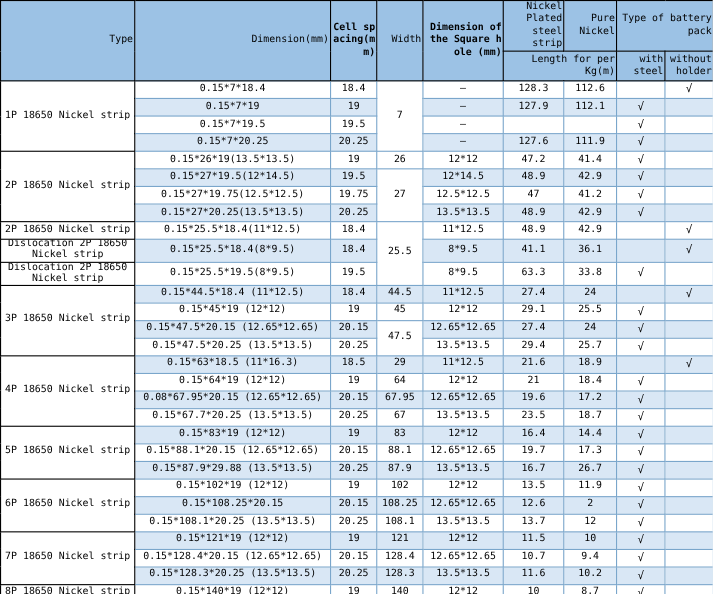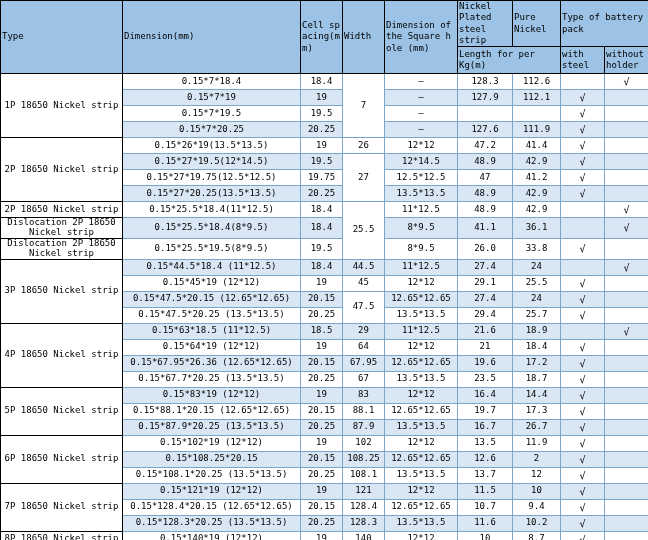--- a/index.html
+++ b/index.html
@@ -1,31 +1,31 @@
 <!DOCTYPE html>
 <html><head>
 <meta charset="utf-8">
 <style>
   html,body{margin:0;padding:0;background:#fff;}
   .screen{width:648px;height:540px;overflow:hidden;background:#fff;}
   table{width:648px;height:540px;border-collapse:collapse;table-layout:fixed;
         font-family:"DejaVu Sans Mono","Liberation Mono",monospace;font-size:9px;color:#000;}
   th{background:#9CC2E5;border:1.5px solid #000;font-weight:normal;padding:0 1px;
-     text-align:left;vertical-align:middle;line-height:1.25;}
+     text-align:right;vertical-align:middle;line-height:1.25;}
   td{border:1px solid #7AA6CB;text-align:center;vertical-align:middle;padding:0 2px;
      height:15px;line-height:1.1;overflow:hidden;white-space:nowrap;}
   td.tc{border:1.5px solid #000;background:#fff;white-space:normal;}
   td.mg{background:#fff !important;}
   tbody tr:nth-child(even) td{background:#D9E7F5;}
   tbody tr:nth-child(even) td.tc{background:#fff;}
   tr.gs td{border-top:1.5px solid #000;}
   tr.tall{height:16px;}
   thead tr.h1{height:45px;}
   thead tr.h2{height:27px;}
-  th.wrap{white-space:normal;word-break:break-all;}
+  th.wrap{white-space:normal;word-break:break-all;font-weight:bold;}
   td.chk{font-size:10px;}
 </style>
 </head>
 <body>
 
 <div class="screen">
 <table>
   <colgroup>
     <col style="width:122px">
         <col style="width:178px">
@@ -151,21 +151,21 @@
       <td>41.1</td>
       <td>36.1</td>
       <td class="chk"></td>
       <td class="chk">√</td>
     </tr>
     <tr class="gs tall">
       <td class="tc">Dislocation 2P 18650 Nickel strip</td>
       <td>0.15*25.5*19.5(8*9.5)</td>
       <td>19.5</td>
       <td>8*9.5</td>
-      <td>26.0</td>
+      <td>63.3</td>
       <td>33.8</td>
       <td class="chk">√</td>
       <td class="chk"></td>
     </tr>
     <tr class="gs">
       <td class="tc" rowspan="4">3P 18650 Nickel strip</td>
       <td>0.15*44.5*18.4 (11*12.5)</td>
       <td>18.4</td>
       <td>44.5</td>
       <td>11*12.5</td>
@@ -198,41 +198,41 @@
       <td>0.15*47.5*20.25 (13.5*13.5)</td>
       <td>20.25</td>
       <td>13.5*13.5</td>
       <td>29.4</td>
       <td>25.7</td>
       <td class="chk">√</td>
       <td class="chk"></td>
     </tr>
     <tr class="gs">
       <td class="tc" rowspan="4">4P 18650 Nickel strip</td>
-      <td>0.15*63*18.5 (11*12.5)</td>
+      <td>0.15*63*18.5 (11*16.3)</td>
       <td>18.5</td>
       <td>29</td>
       <td>11*12.5</td>
       <td>21.6</td>
       <td>18.9</td>
       <td class="chk"></td>
       <td class="chk">√</td>
     </tr>
     <tr>
       <td>0.15*64*19 (12*12)</td>
       <td>19</td>
       <td>64</td>
       <td>12*12</td>
       <td>21</td>
       <td>18.4</td>
       <td class="chk">√</td>
       <td class="chk"></td>
     </tr>
     <tr>
-      <td>0.15*67.95*26.36 (12.65*12.65)</td>
+      <td>0.08*67.95*20.15 (12.65*12.65)</td>
       <td>20.15</td>
       <td>67.95</td>
       <td>12.65*12.65</td>
       <td>19.6</td>
       <td>17.2</td>
       <td class="chk">√</td>
       <td class="chk"></td>
     </tr>
     <tr>
       <td>0.15*67.7*20.25 (13.5*13.5)</td>
@@ -259,21 +259,21 @@
       <td>0.15*88.1*20.15 (12.65*12.65)</td>
       <td>20.15</td>
       <td>88.1</td>
       <td>12.65*12.65</td>
       <td>19.7</td>
       <td>17.3</td>
       <td class="chk">√</td>
       <td class="chk"></td>
     </tr>
     <tr>
-      <td>0.15*87.9*20.25 (13.5*13.5)</td>
+      <td>0.15*87.9*29.88 (13.5*13.5)</td>
       <td>20.25</td>
       <td>87.9</td>
       <td>13.5*13.5</td>
       <td>16.7</td>
       <td>26.7</td>
       <td class="chk">√</td>
       <td class="chk"></td>
     </tr>
     <tr class="gs">
       <td class="tc" rowspan="3">6P 18650 Nickel strip</td>

